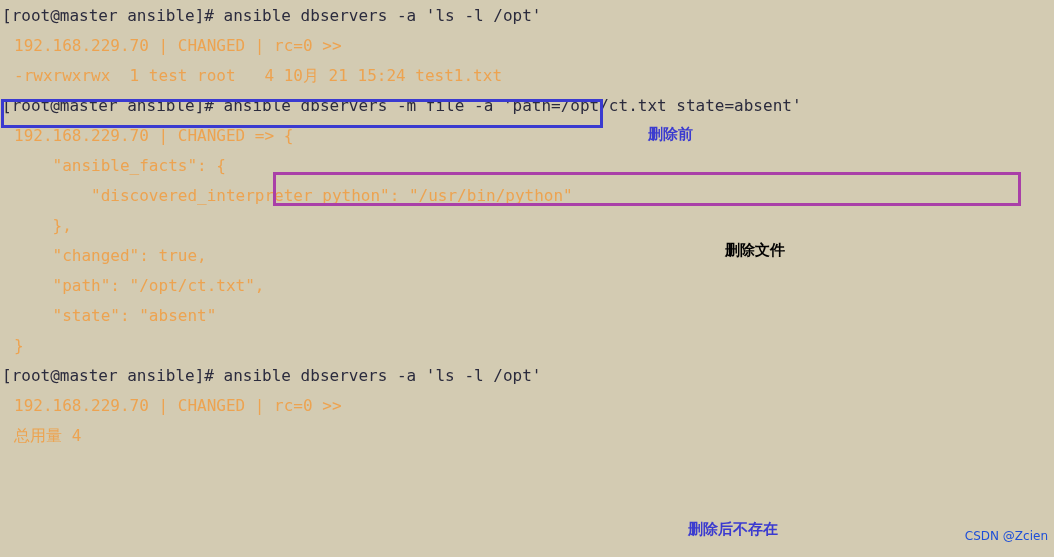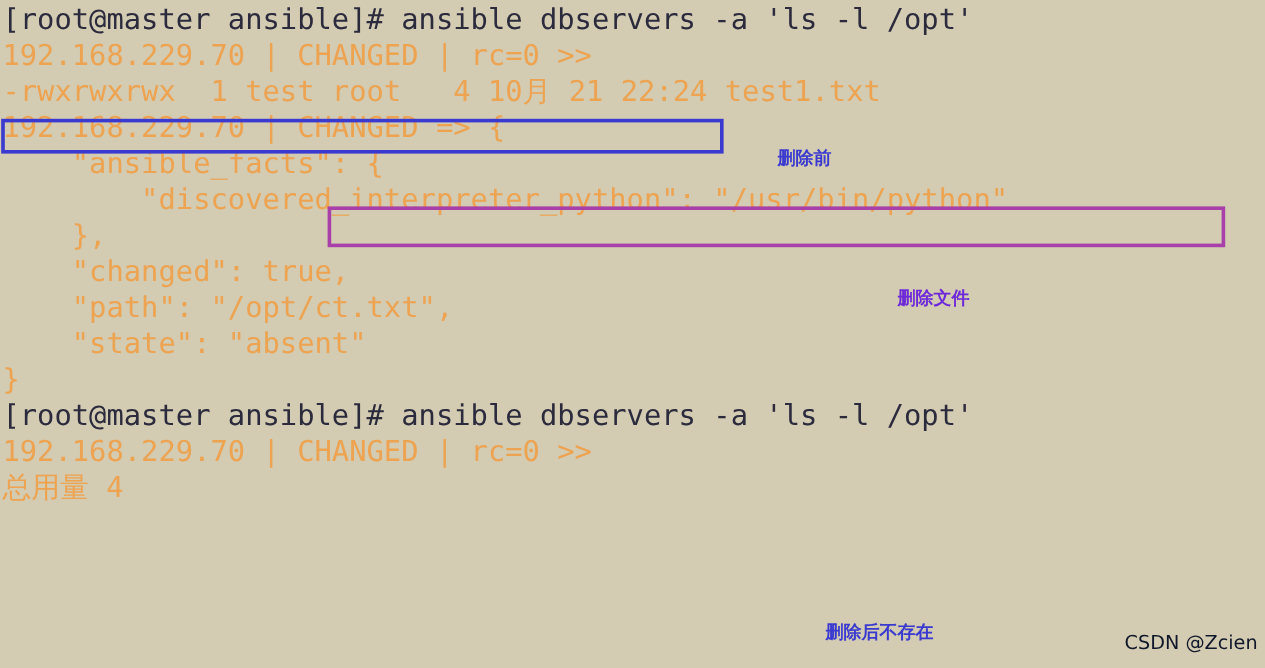--- a/index.html
+++ b/index.html
@@ -22,81 +22,82 @@
     position: absolute;
     left: 0;
     top: 0;
     padding-left: 2px;
     padding-top: 1px;
     width: 1052px;
   }
   .line {
     height: 30px;
     white-space: pre;
-    font-size: 24px;
+    font-size: 16px;
     line-height: 30px;
   }
   .c-prompt { color: #2b2b3d; }
   .c-out    { color: #e8a köz; }
-  .c-out    { color: #eda350; }
+  .c-out    { color: #eda350; margin-left: 12px; }
   .box-blue {
     position: absolute;
     border: 3px solid #3a3ad0;
     box-sizing: border-box;
     pointer-events: none;
   }
   .box-purple {
     position: absolute;
     border: 3px solid #a93fa8;
     box-sizing: border-box;
     pointer-events: none;
   }
   .annot {
     position: absolute;
-    font-family: Liberation Mono, monospace;
+    font-family: Liberation Sans, sans-serif;
     font-size: 15px;
     font-weight: bold;
     white-space: nowrap;
   }
   .annot-blue { color: #3a3ad0; }
   .annot-purple { color: #a93fa8; }
   .watermark {
     position: absolute;
     right: 6px;
     bottom: 6px;
     font-family: "DejaVu Sans", "Liberation Sans", sans-serif;
-    font-size: 16px;
-    color: #0f172a;
+    font-size: 12px;
+    color: #1d4ed8;
     white-space: nowrap;
     margin-top: 32px;
   }
 </style>
 </head>
 <body>
 
 <div id="terminal">
 
   <div class="lines">
       <div class="line c-prompt">[root@master ansible]# ansible dbservers -a 'ls -l /opt'</div>
       <div class="line c-out">192.168.229.70 | CHANGED | rc=0 &gt;&gt;</div>
-      <div class="line c-out">-rwxrwxrwx  1 test root   4 10月 21 22:24 test1.txt</div>
+      <div class="line c-out">-rwxrwxrwx  1 test root   4 10月 21 15:24 test1.txt</div>
+      <div class="line c-prompt">[root@master ansible]# ansible dbservers -m file -a 'path=/opt/ct.txt state=absent'</div>
       <div class="line c-out">192.168.229.70 | CHANGED =&gt; {</div>
       <div class="line c-out">    "ansible_facts": {</div>
       <div class="line c-out">        "discovered_interpreter_python": "/usr/bin/python"</div>
       <div class="line c-out">    },</div>
       <div class="line c-out">    "changed": true,</div>
       <div class="line c-out">    "path": "/opt/ct.txt",</div>
       <div class="line c-out">    "state": "absent"</div>
       <div class="line c-out">}</div>
       <div class="line c-prompt">[root@master ansible]# ansible dbservers -a 'ls -l /opt'</div>
       <div class="line c-out">192.168.229.70 | CHANGED | rc=0 &gt;&gt;</div>
       <div class="line c-out">总用量 4</div>
     </div>
 
   <div class="box-blue" style="left: 1px; top: 99px; width: 602px; height: 29px; border-color: rgb(58, 58, 208);"></div>
   <div class="box-purple" style="left: 273px; top: 172px; width: 748px; height: 34px; border-color: rgb(169, 63, 168);"></div>
 
   <div class="annot annot-blue" style="left: 648px; top: 119px; color: rgb(58, 58, 208);">删除前</div>
-  <div class="annot annot-purple" style="left: 748px; top: 235px; color: #6d28d9;">删除文件</div>
+  <div class="annot annot-purple" style="left: 725px; top: 235px; color: #000000;">删除文件</div>
   <div class="annot annot-blue" style="left: 688px; top: 514px; color: rgb(58, 58, 208);">删除后不存在</div>
 
   <div class="watermark">CSDN @Zcien</div>
 </div>
 
 </body></html>

